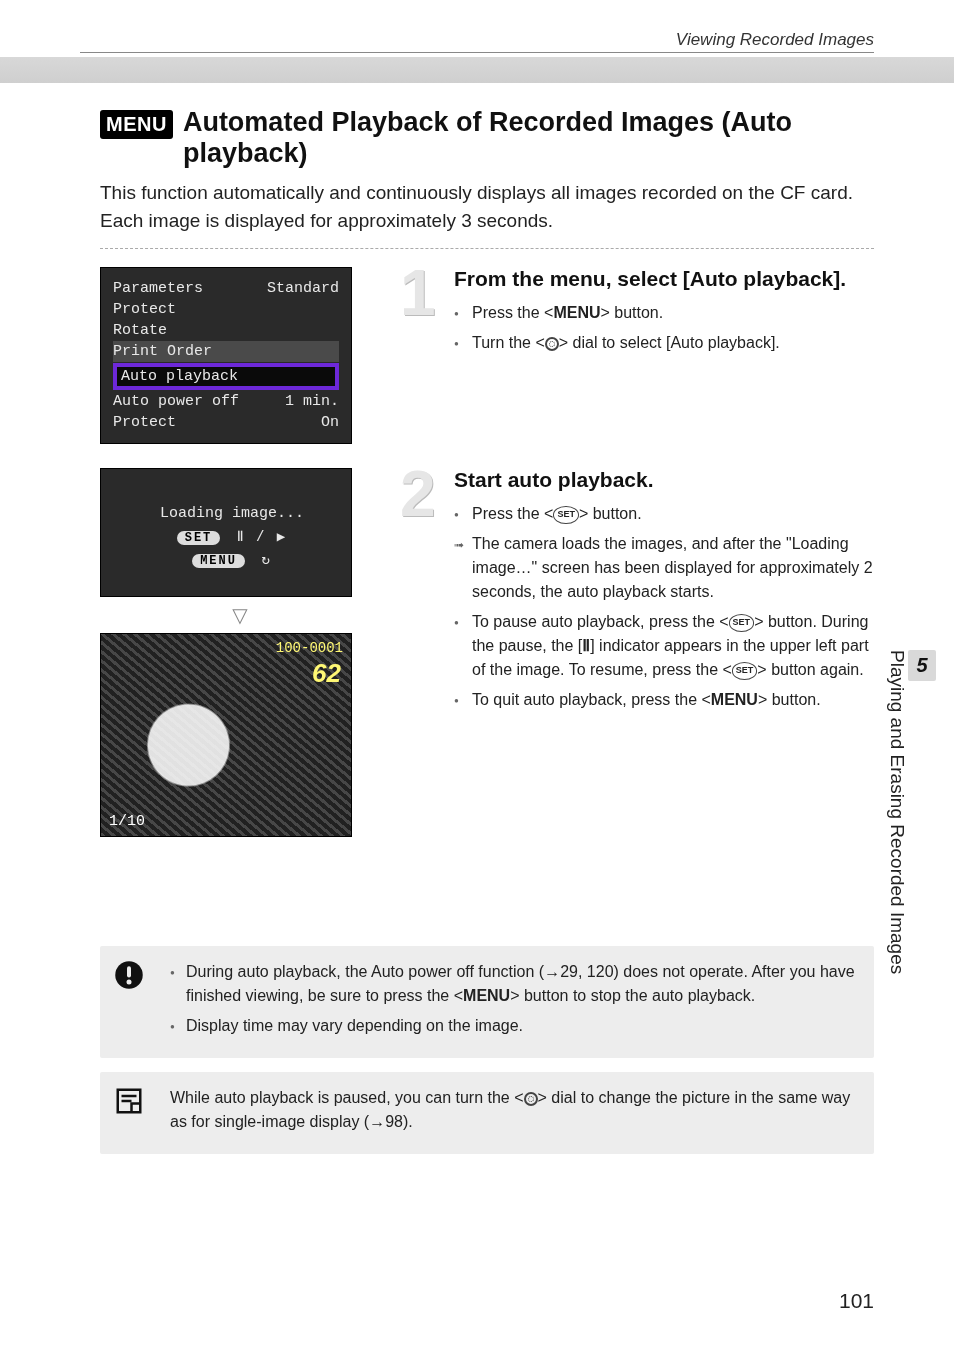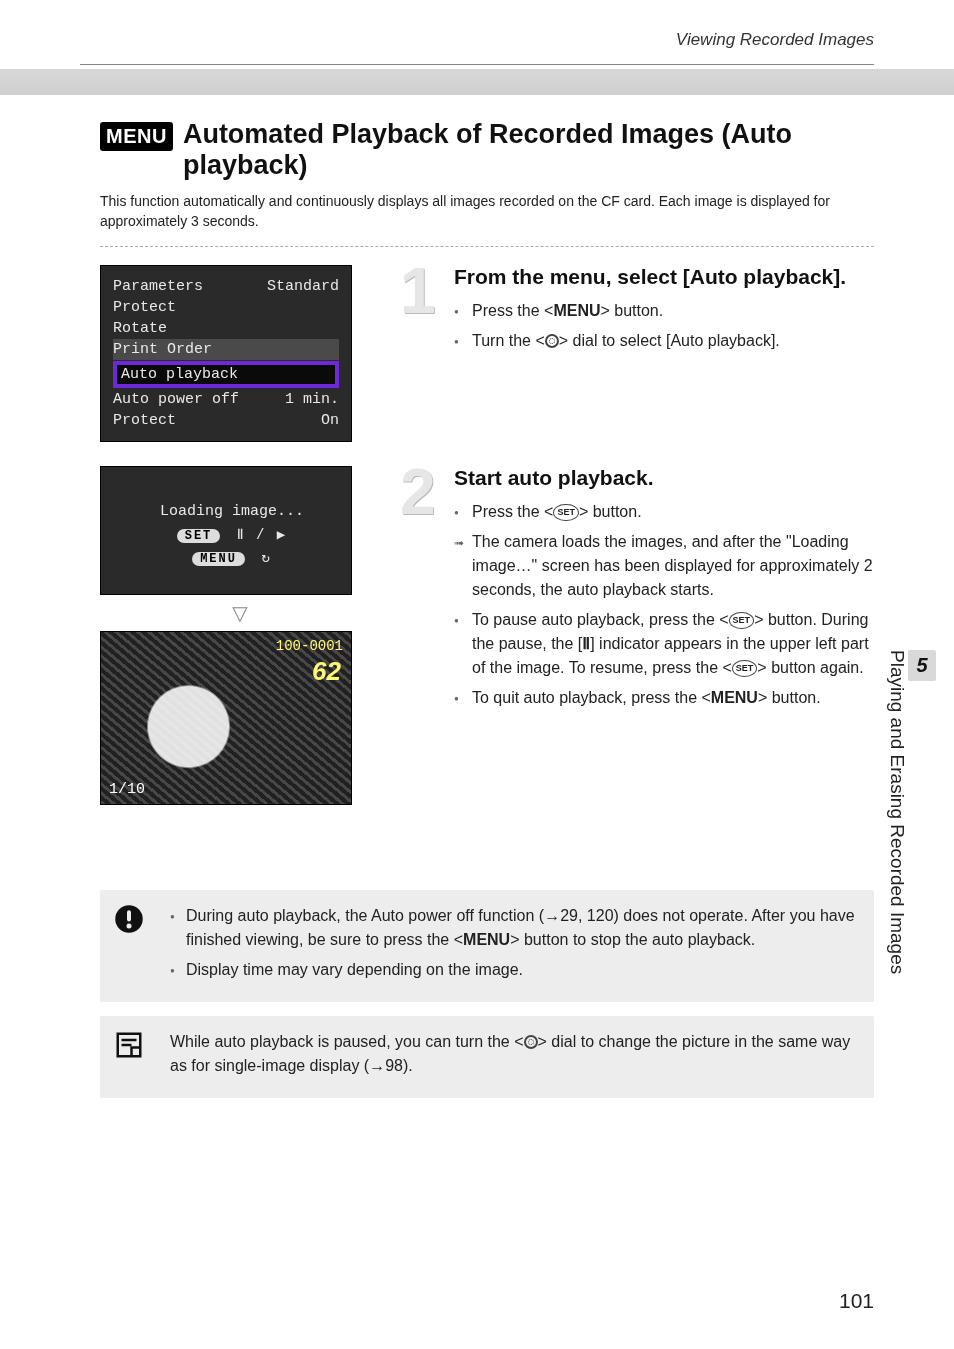--- a/index.html
+++ b/index.html
@@ -10,21 +10,21 @@
     font-family: Arial, Helvetica, sans-serif;
     color: #222;
     position: relative;
   }
   .header-area { padding: 30px 80px 0 80px; }
   .header-label {
     text-align: right;
     font-style: italic;
     font-size: 17px;
     color: #333;
-    padding-bottom: 14px;
+    padding-bottom: 2px;
     border-bottom: 1px solid #888;
     margin-bottom: 4px;
   }
   .grey-band {
     height: 26px;
     background: linear-gradient(to bottom,#d8d8d8,#cfcfcf);
     margin: 0;
   }
   .content { padding: 24px 80px 0 100px; position: relative; }
   .title-row { display: flex; align-items: baseline; gap: 10px; }
@@ -33,21 +33,21 @@
     background: #000;
     color: #fff;
     font-weight: bold;
     font-size: 20px;
     padding: 3px 6px;
     border-radius: 3px;
     letter-spacing: 0.5px;
     vertical-align: baseline;
   }
   .title-text { font-size: 27px; font-weight: bold; color: #111; }
-  .intro { font-size: 14px; color: #222; margin-top: 10px; line-height: 1.45; }
+  .intro { font-size: 19px; color: #222; margin-top: 10px; line-height: 1.45; }
   .dotted-rule { border-bottom: 1px dashed #aaa; margin: 14px 0 18px 0; }
 
   .step-grid { display: grid; grid-template-columns: 280px 1fr; column-gap: 26px; row-gap: 26px; gap: 24px; }
   .step-left { }
   .step-right { position: relative; padding-left: 50px; }
   .big-num {
     position: absolute; left: -4px; top: -6px;
     font-size: 64px; font-weight: bold; color: #e6e6e6;
     text-shadow: 1px 1px 0 #bbb;
     line-height: 1;
@@ -72,21 +72,21 @@
   .lcd .row { display: flex; justify-content: space-between; padding: 2px 0; }
   .lcd .sel { background: #0a0a0a; border: 4px solid #6d28d9; padding: 1px 4px; margin: 1px 0; }
   .lcd .row.highlight { background: #4a4a4a; }
   .loading-lcd { text-align: center; padding: 36px 12px 28px 24px; }
   .pill { display:inline-block; background:#ddd; color:#000; border-radius:10px; padding:0 8px; font-weight:bold; font-size:12px; margin-right:6px;}
   .ctrl-row { margin-top:6px; font-size:14px; letter-spacing:2px;}
 
   .down-arrow { text-align:center; font-size:20px; color:#888; margin:6px 0; }
 
   .photo-box {
-    width:252px; height:174px; background:#111; position:relative; border:1px solid #000;
+    width:252px; height:204px; background:#111; position:relative; border:1px solid #000;
     background-image:
       repeating-linear-gradient(40deg,#3a3a3a 0 3px,#111 3px 7px),
       radial-gradient(circle at 35% 55%, #ddd 0 40px, transparent 42px);
     background-blend-mode: screen;
   }
   .photo-box .folder { position:absolute; top:6px; right:8px; color:#fff874; font-size:14px; font-family:"Courier New",monospace;}
   .photo-box .counter { position:absolute; top:24px; right:10px; color:#fff874; font-size:26px; font-weight:bold; font-style:italic; font-family:Arial;}
   .photo-box .idx { position:absolute; left:8px; bottom:6px; color:#fff; font-size:15px; font-family:"Courier New",monospace;}
 
   .side-tab {
@@ -95,21 +95,21 @@
     font-size:19px; color:#222;
   }
   .side-tab .chapnum {
     writing-mode: horizontal-tb;
     display:block; background:#d9d9d9; color:#111;
     font-weight:bold; font-style:italic; font-size:20px;
     width:28px; text-align:center; padding:4px 0; margin-bottom:10px;
     border-radius:2px;
   }
 
-  .note-area { margin-top: 85px; }
+  .note-area { margin-top: 109px; }
   .note-box { background:#ededed; border-radius:2px; padding:14px 16px 14px 70px; position:relative; margin-bottom:14px; font-size:16px; line-height:1.5;}
   .note-box .icon { position:absolute; left:14px; top:14px; }
   .warn-icon svg, .tip-icon svg { width:30px; height:30px; }
   .note-box ul { list-style:none; }
   .note-box li { position:relative; padding-left:16px; margin-bottom:6px;}
   .note-box li::before { content:"●"; font-size:8px; color:#666; position:absolute; left:0; top:7px;}
   .note-box.plain li::before { content:""; }
   .note-box.plain li { padding-left:0; }
 
   .page-num { position:absolute; right:80px; bottom:36px; font-size:21px; font-weight:500;text-align:right;}

